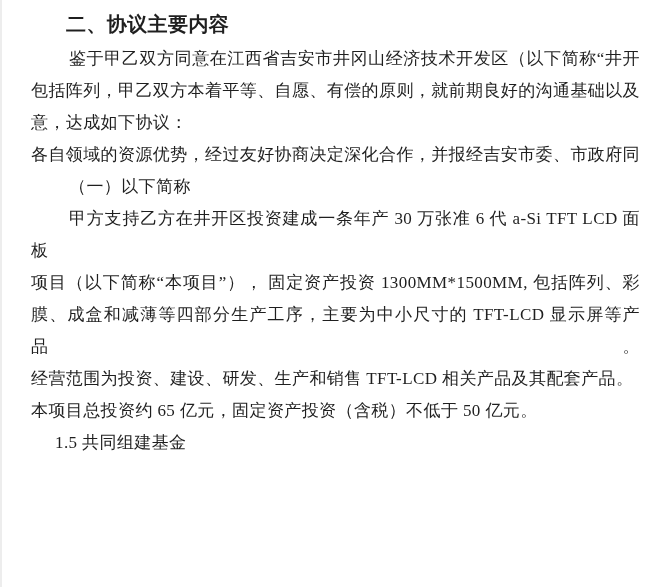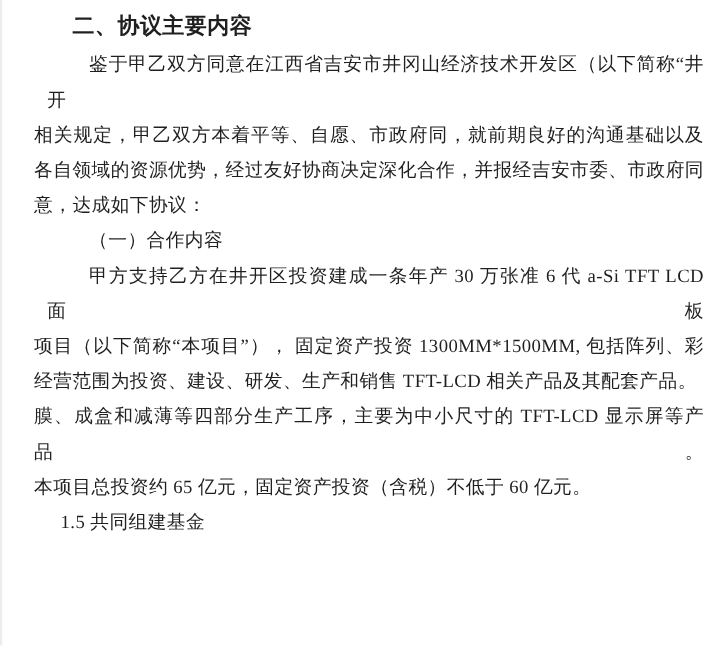--- a/index.html
+++ b/index.html
@@ -36,42 +36,42 @@
     letter-spacing: 0.4px;
     white-space: normal;
   }
   .heading {
     font-size: 20px;
     font-weight: bold;
     margin: 0 0 3px 0;
     text-indent: 35px;
     line-height: 32px;
   }
-  .ind2  { text-indent: 38px; margin-left: 12px; }  
+  .ind2  { text-indent: 38px; }  
   .ind1  { text-indent: 24px; }  
   .just {
     text-align: justify;
     text-align-last: justify;
   }
 </style>
 </head>
 <body>
 
 <div class="page">
   <div class="page-edge"></div>
 
   <h1 class="ln heading">二、协议主要内容</h1>
 
   <div class="ln ind2 just">鉴于甲乙双方同意在江西省吉安市井冈山经济技术开发区（以下简称“井开</div>
-  <div class="ln just">相关规定，甲乙双方本着平等、自愿、市政府同，就前期良好的沟通基础以及</div>
+  <div class="ln just">包括阵列，甲乙双方本着平等、自愿、有偿的原则，就前期良好的沟通基础以及</div>
+  <div class="ln">意，达成如下协议：</div>
   <div class="ln just">各自领域的资源优势，经过友好协商决定深化合作，并报经吉安市委、市政府同</div>
-  <div class="ln">意，达成如下协议：</div>
 
-  <div class="ln ind2">（一）合作内容</div>
+  <div class="ln ind2">（一）以下简称</div>
   <div class="ln ind2 just">甲方支持乙方在井开区投资建成一条年产 30 万张准 6 代 a-Si TFT LCD 面板</div>
   <div class="ln just">项目（以下简称“本项目”）， 固定资产投资 1300MM*1500MM, 包括阵列、彩</div>
+  <div class="ln just">膜、成盒和减薄等四部分生产工序，主要为中小尺寸的 TFT-LCD 显示屏等产品。</div>
   <div class="ln">经营范围为投资、建设、研发、生产和销售 TFT-LCD 相关产品及其配套产品。</div>
-  <div class="ln just">膜、成盒和减薄等四部分生产工序，主要为中小尺寸的 TFT-LCD 显示屏等产品。</div>
-  <div class="ln">本项目总投资约 65 亿元，固定资产投资（含税）不低于 60 亿元。</div>
+  <div class="ln">本项目总投资约 65 亿元，固定资产投资（含税）不低于 50 亿元。</div>
 
   <div class="ln ind1">1.5 共同组建基金</div>
 
 </div>
 
 </body></html>

